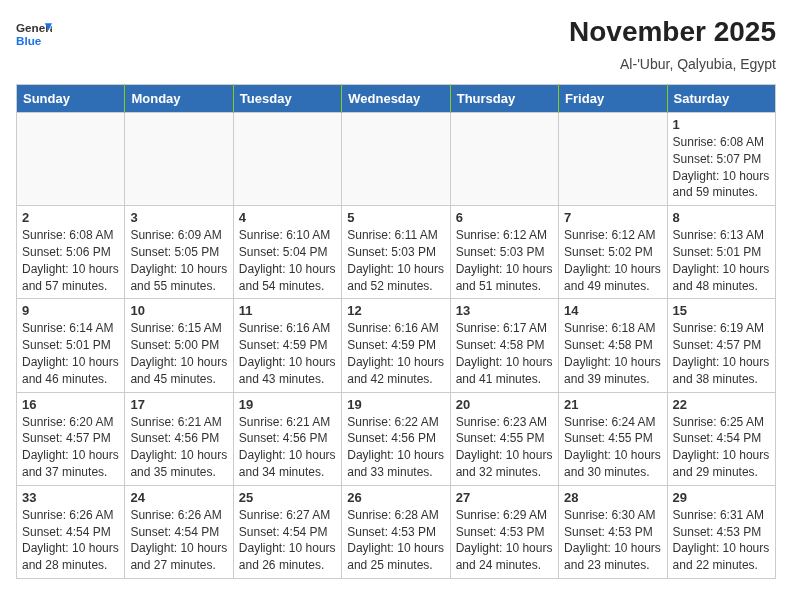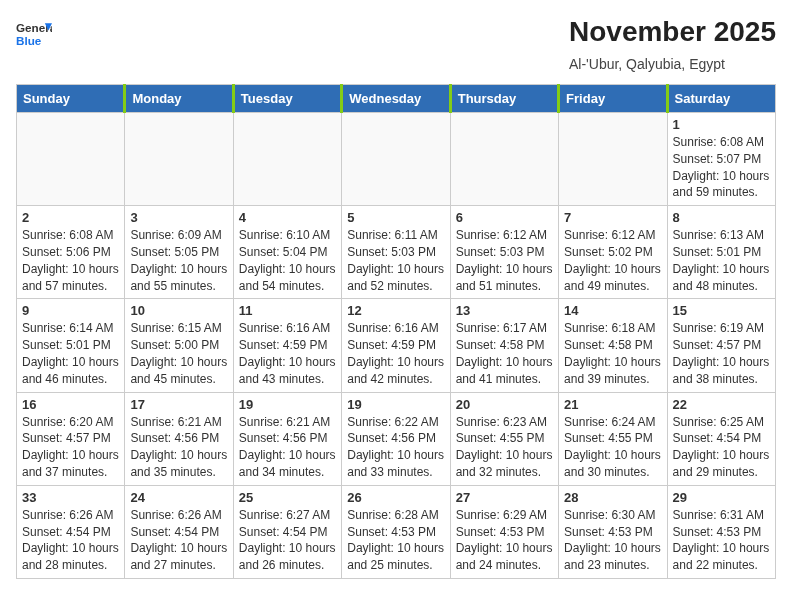--- a/index.html
+++ b/index.html
@@ -19,20 +19,21 @@
     .logo {
       display: flex;
       align-items: center;
       gap: 4px;
     }
     .logo-icon {
       width: 36px;
       height: 36px;
     }
     .title-block {
+      text-align: right;
     }
     .title-block h1 {
       font-size: 28px;
       font-weight: bold;
       color: #222;
     }
     .title-block h2 {
       font-size: 14px;
       font-weight: normal;
       color: #444;
@@ -43,21 +44,21 @@
       border-collapse: collapse;
       border: 1px solid #ccc;
     }
     thead tr th {
       background-color: #2f6db5;
       color: #fff;
       text-align: left;
       padding: 6px 6px;
       font-size: 13px;
       font-weight: bold;
-      border-right: 3px solid #84cc16;
+      border-right: 1px solid #84cc16;
     }
     thead tr th:last-child { border-right: none; }
     tbody tr td {
       vertical-align: top;
       border: 1px solid #ccc;
       padding: 4px 5px;
       font-size: 10px;
       color: #333;
       width: calc(100% / 7);
       min-height: 70px;

